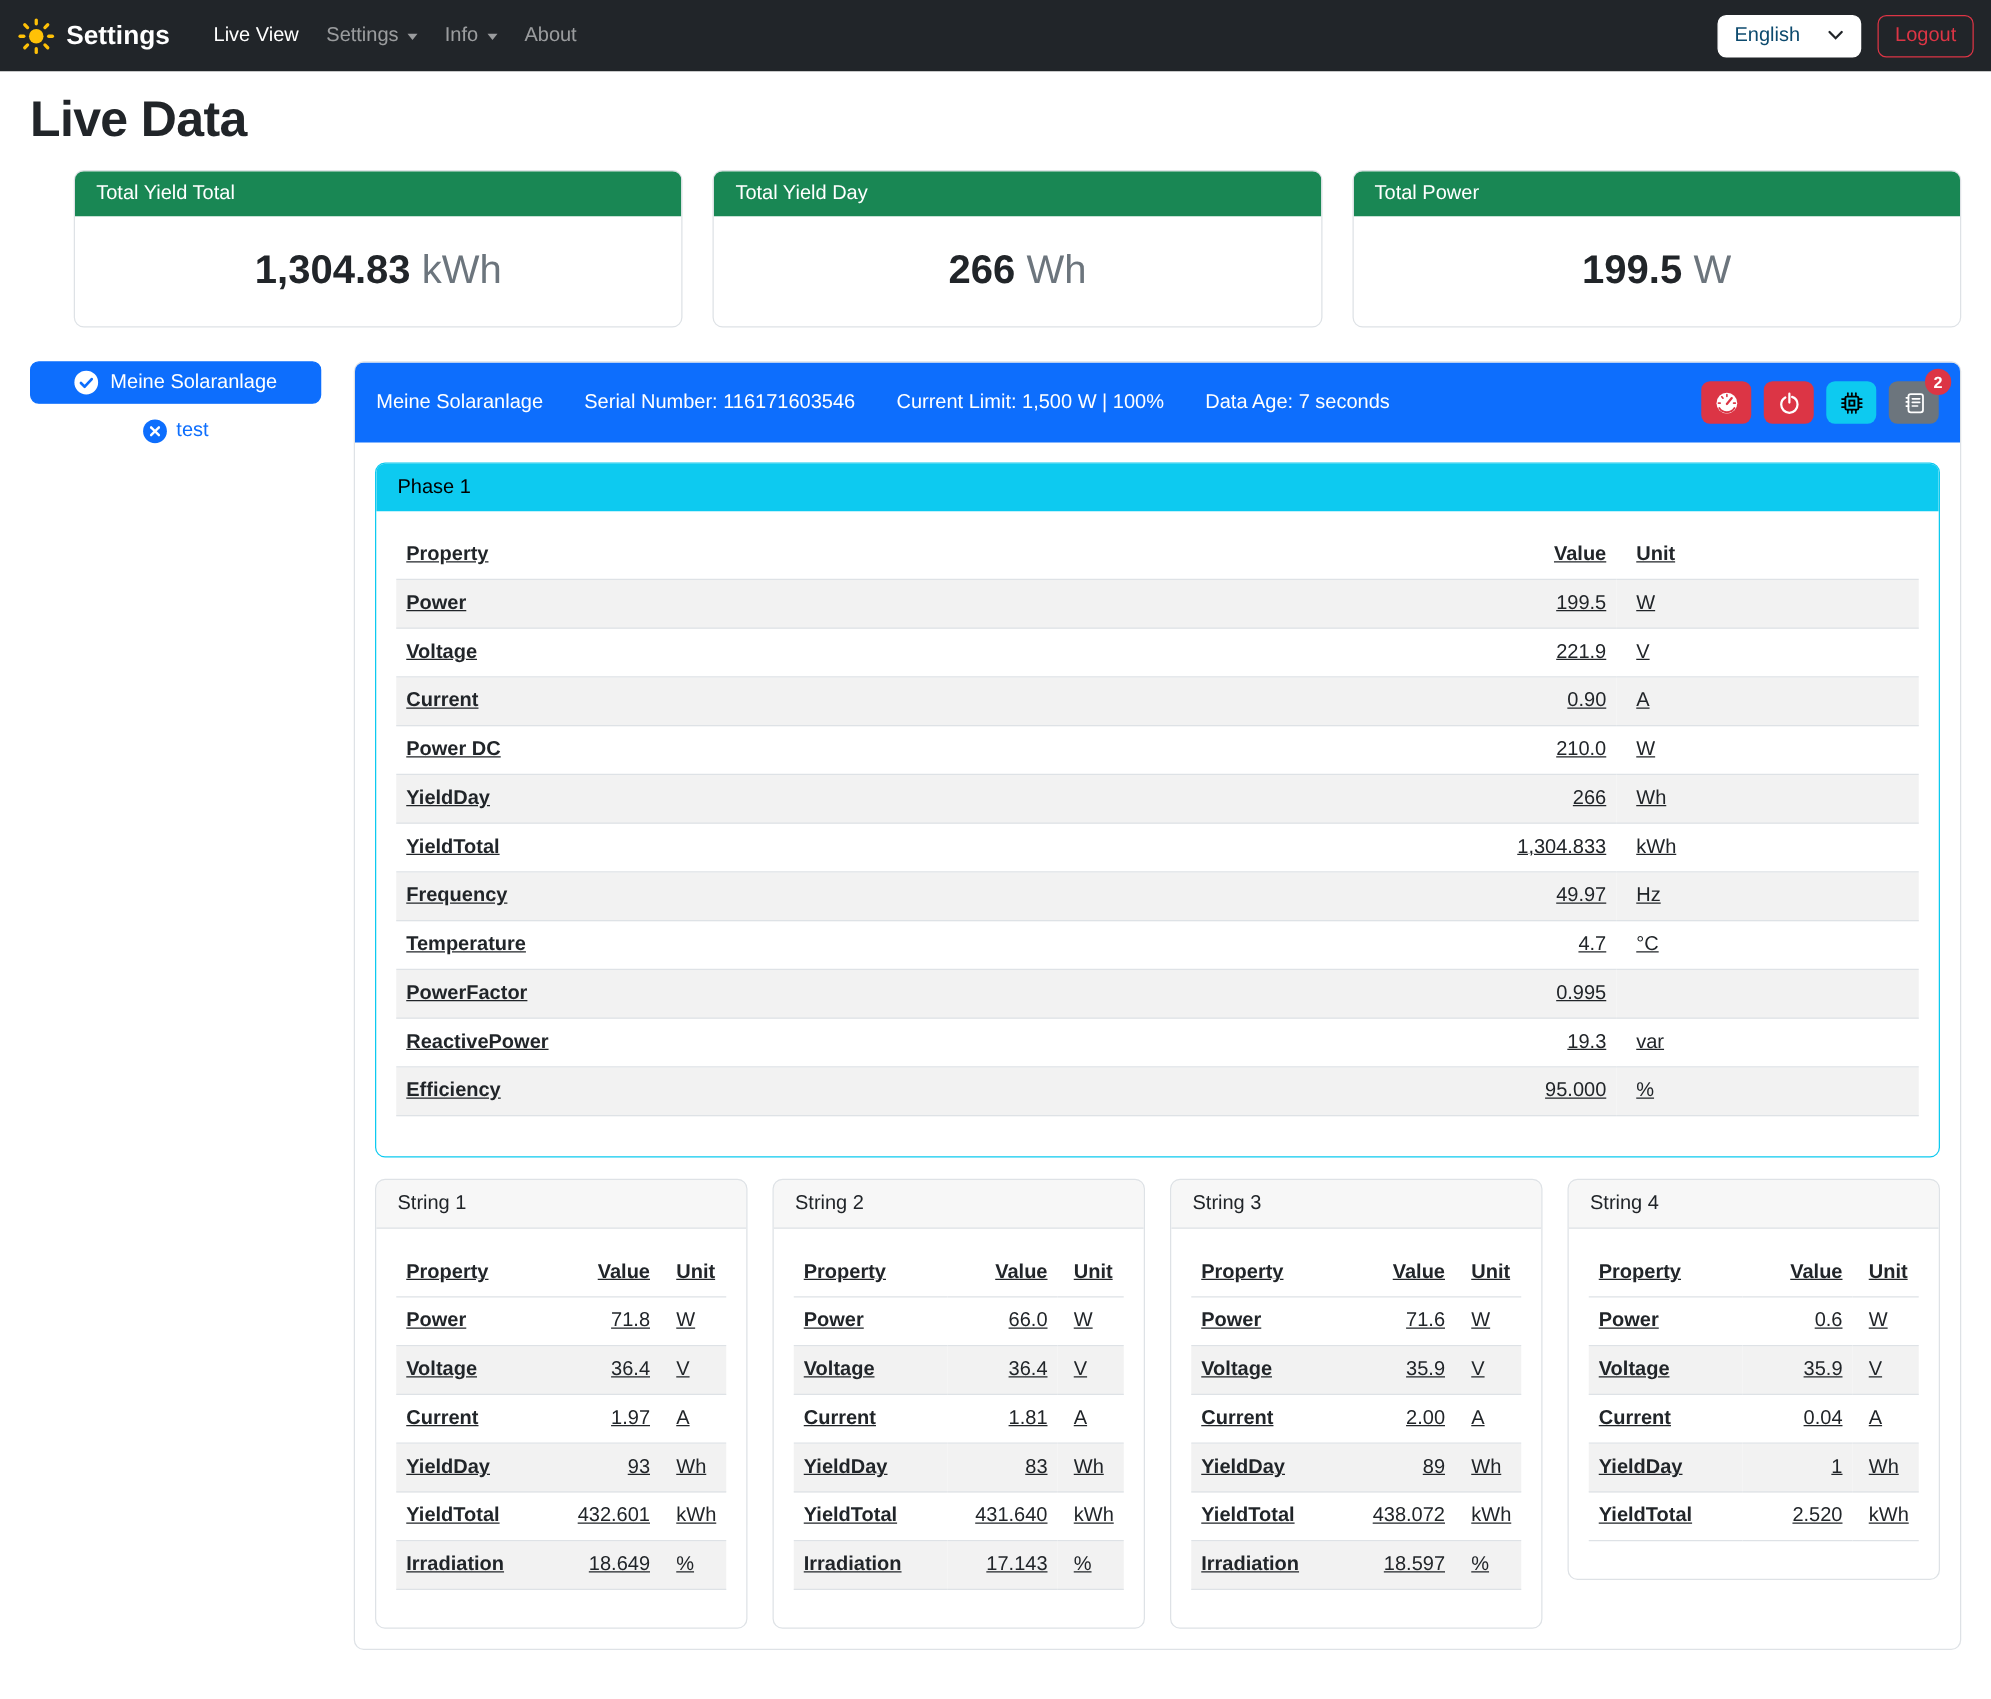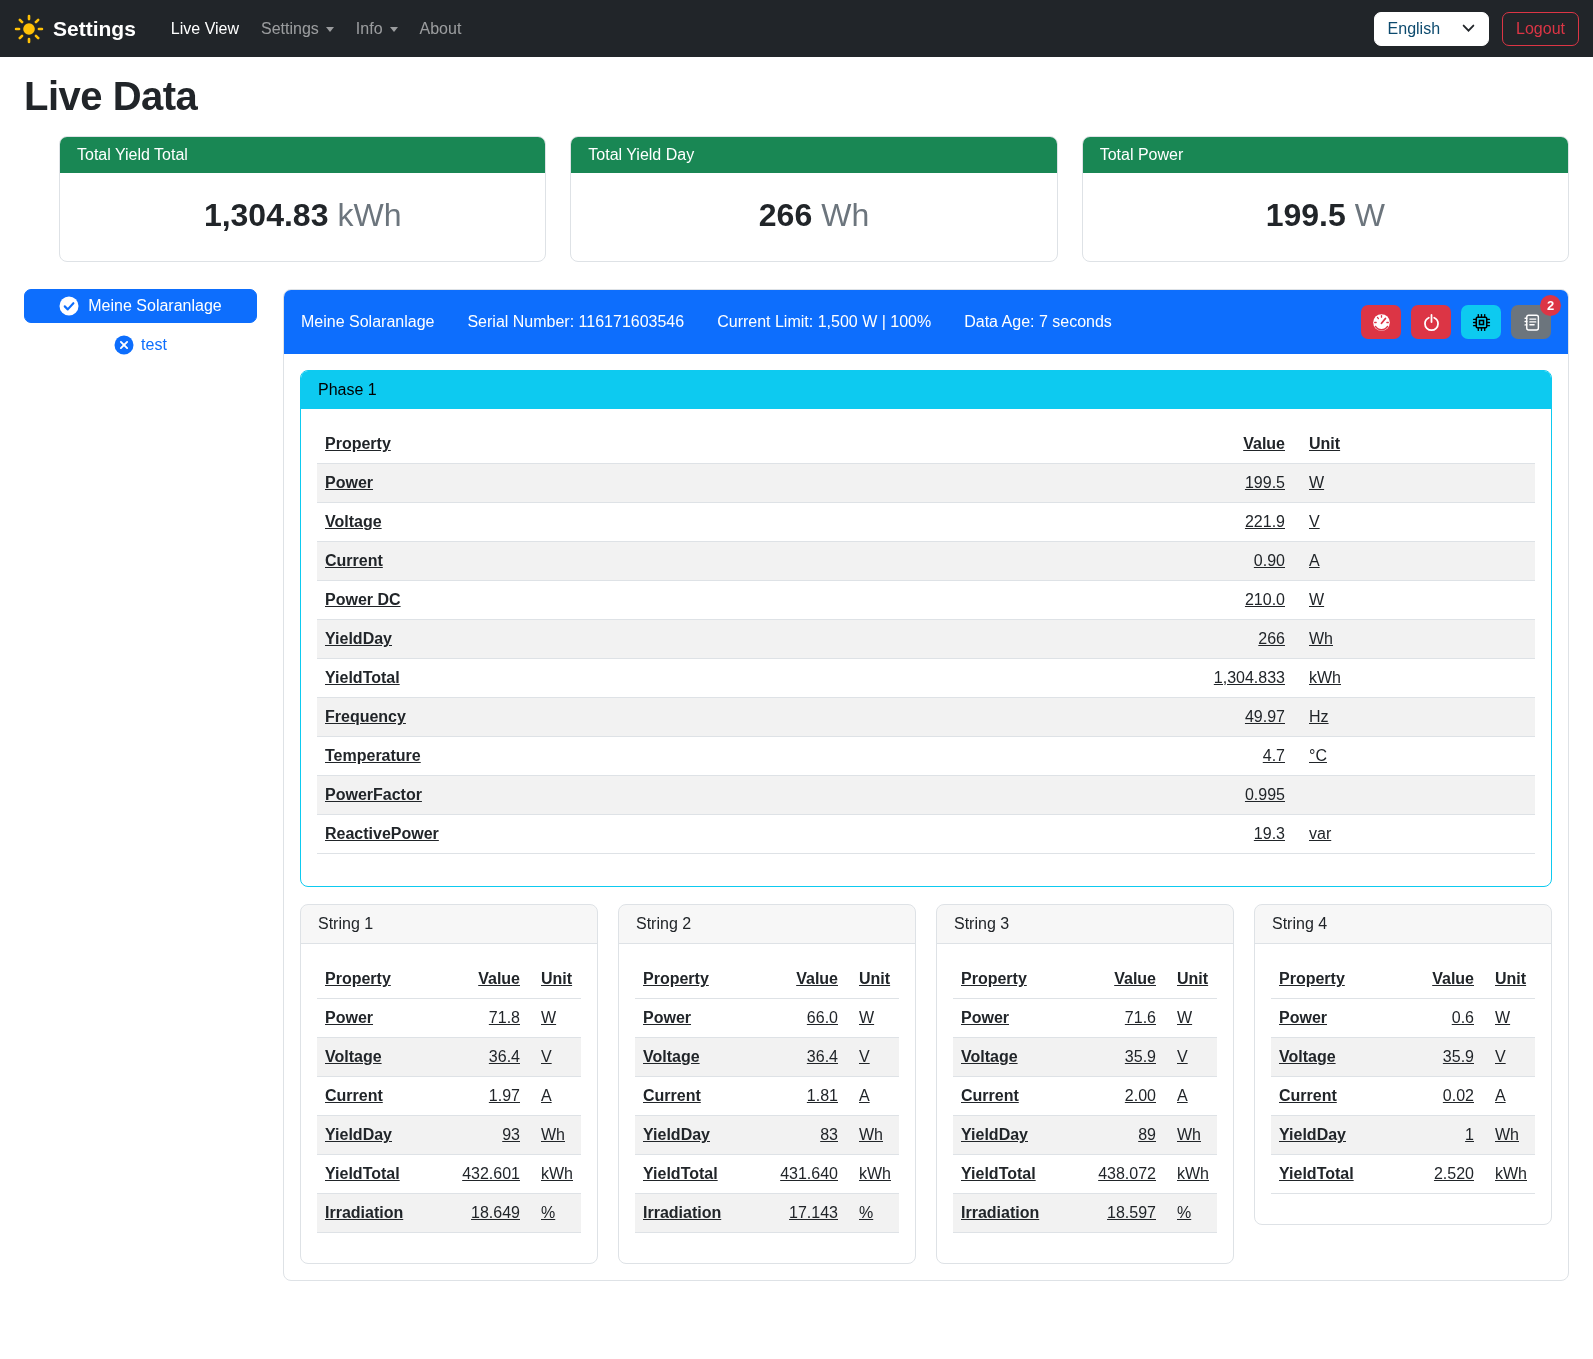--- a/index.html
+++ b/index.html
@@ -400,20 +400,25 @@
                   <tr>
                     <th class="c-prop">PowerFactor</th>
                     <td class="c-val">0.995</td>
                     <td class="c-unit"></td>
                   </tr>
                   <tr>
                     <th class="c-prop">ReactivePower</th>
                     <td class="c-val">19.3</td>
                     <td class="c-unit">var</td>
                   </tr>
+                  <tr>
+                    <th class="c-prop">Efficiency</th>
+                    <td class="c-val">95.000</td>
+                    <td class="c-unit">%</td>
+                  </tr>
                 </tbody>
             </table>
           </div>
         </div>
 
         <div class="strings-row">
           <div class="card">
             <div class="str-header">String 1</div>
             <div class="str-body">
               <table class="tbl str-tbl stripe-even">
@@ -568,21 +573,21 @@
                       <td class="c-val">0.6</td>
                       <td class="c-unit">W</td>
                     </tr>
                     <tr>
                       <th class="c-prop">Voltage</th>
                       <td class="c-val">35.9</td>
                       <td class="c-unit">V</td>
                     </tr>
                     <tr>
                       <th class="c-prop">Current</th>
-                      <td class="c-val">0.02</td>
+                      <td class="c-val">0.04</td>
                       <td class="c-unit">A</td>
                     </tr>
                     <tr>
                       <th class="c-prop">YieldDay</th>
                       <td class="c-val">1</td>
                       <td class="c-unit">Wh</td>
                     </tr>
                     <tr>
                       <th class="c-prop">YieldTotal</th>
                       <td class="c-val">2.520</td>

